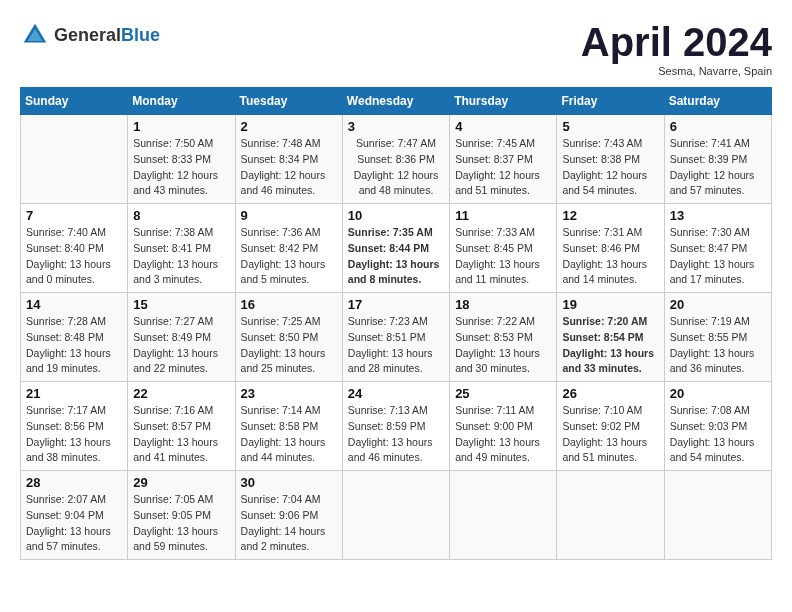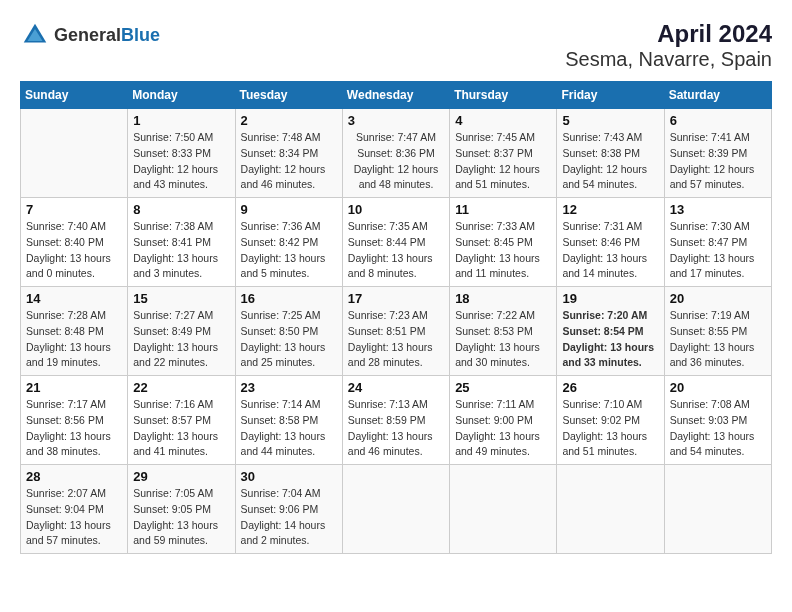--- a/index.html
+++ b/index.html
@@ -32,26 +32,26 @@
       color: #1a6faf;
     }
     .logo-icon {
       width: 30px;
       height: 30px;
     }
     .title-block {
       text-align: right;
     }
     .month-title {
-      font-size: 24px;
+      font-size: 40px;
       font-weight: bold;
       color: #1a1a2e;
     }
     .location-title {
-      font-size: 20px;
+      font-size: 11px;
       color: #333;
     }
     table {
       width: 100%;
       border-collapse: collapse;
       font-size: 11px;
     }
     thead tr th {
       background-color: #1a6faf;
       color: #fff;
@@ -183,21 +183,21 @@
         </td>
         <td>
           <span class="day-num">9</span>
           <div class="day-info" style="white-space: pre-line;">Sunrise: 7:36 AM
 Sunset: 8:42 PM
 Daylight: 13 hours
 and 5 minutes.</div>
         </td>
         <td>
           <span class="day-num">10</span>
-          <div class="day-info" style="white-space: pre-line;">Sunrise: 7:35 AM
+          <div class="day-info" style="white-space: pre-line; font-weight: bold;">Sunrise: 7:35 AM
 Sunset: 8:44 PM
 Daylight: 13 hours
 and 8 minutes.</div>
         </td>
         <td>
           <span class="day-num">11</span>
           <div class="day-info" style="white-space: pre-line;">Sunrise: 7:33 AM
 Sunset: 8:45 PM
 Daylight: 13 hours
 and 11 minutes.</div>

